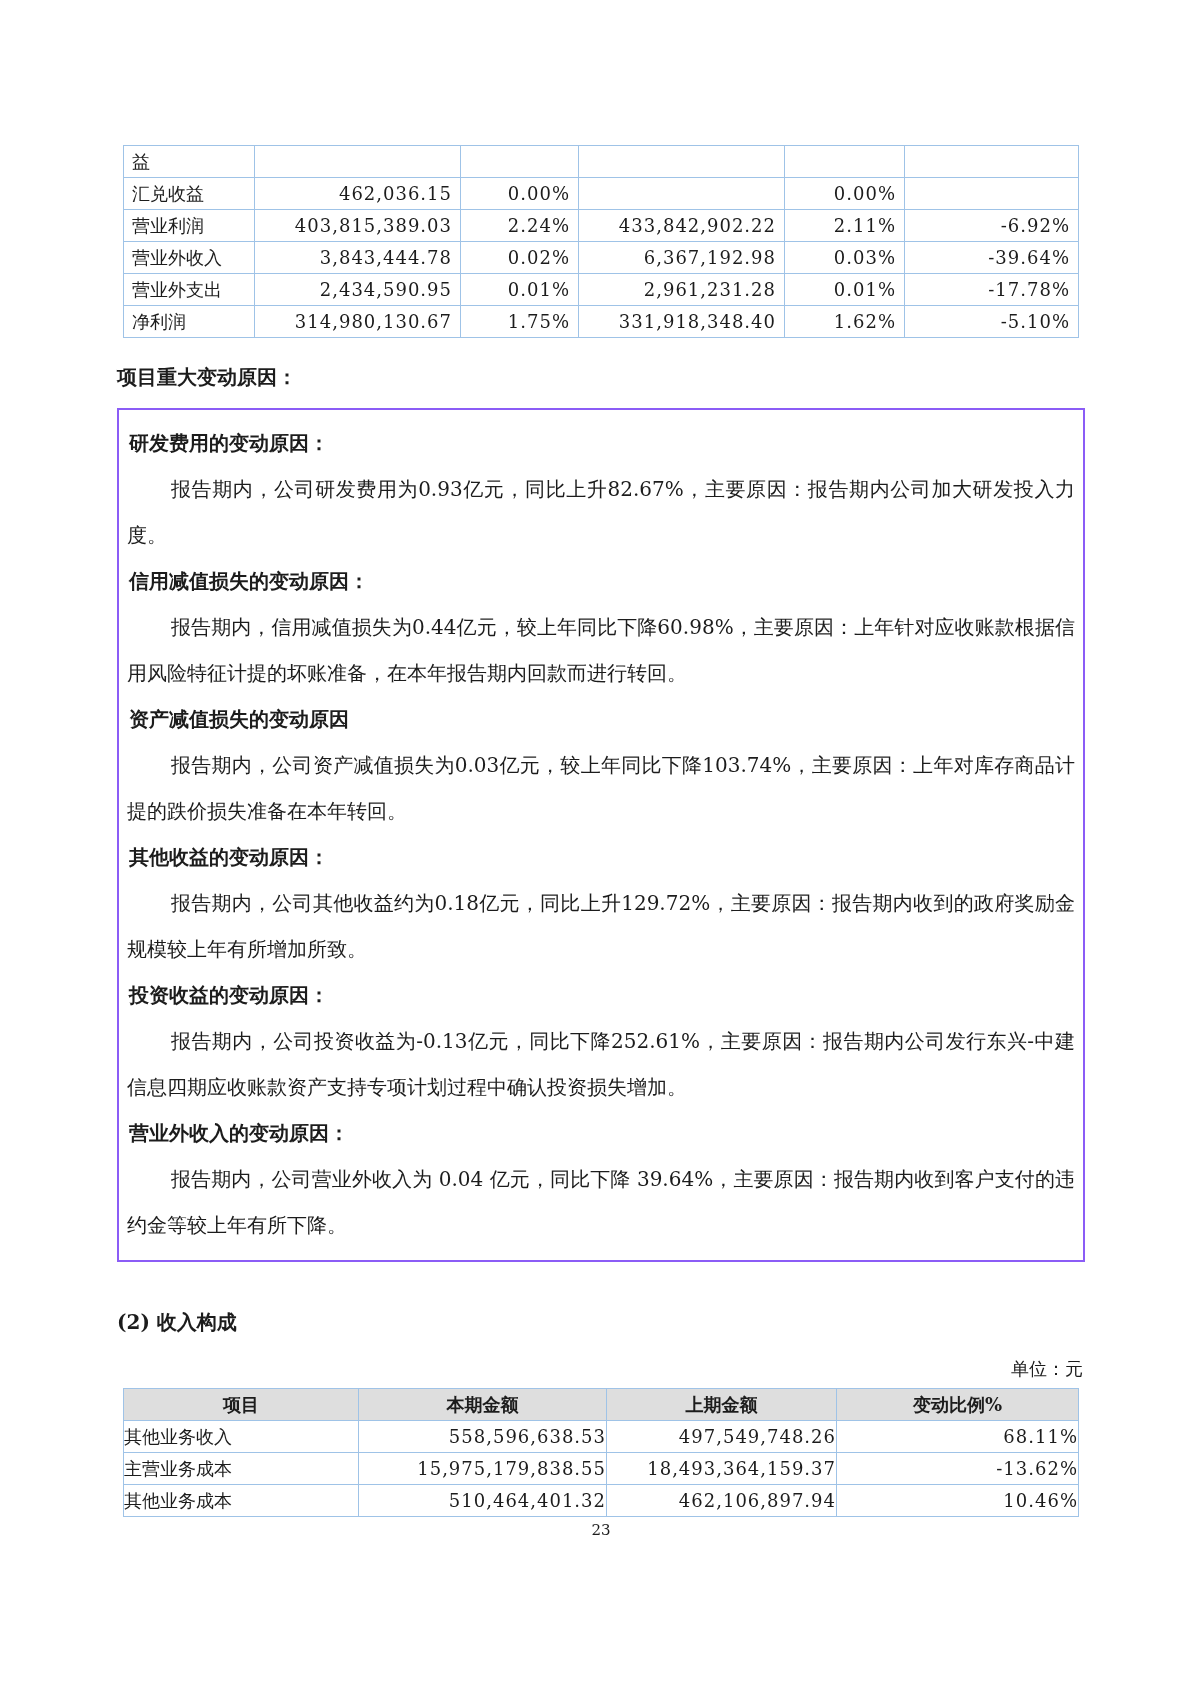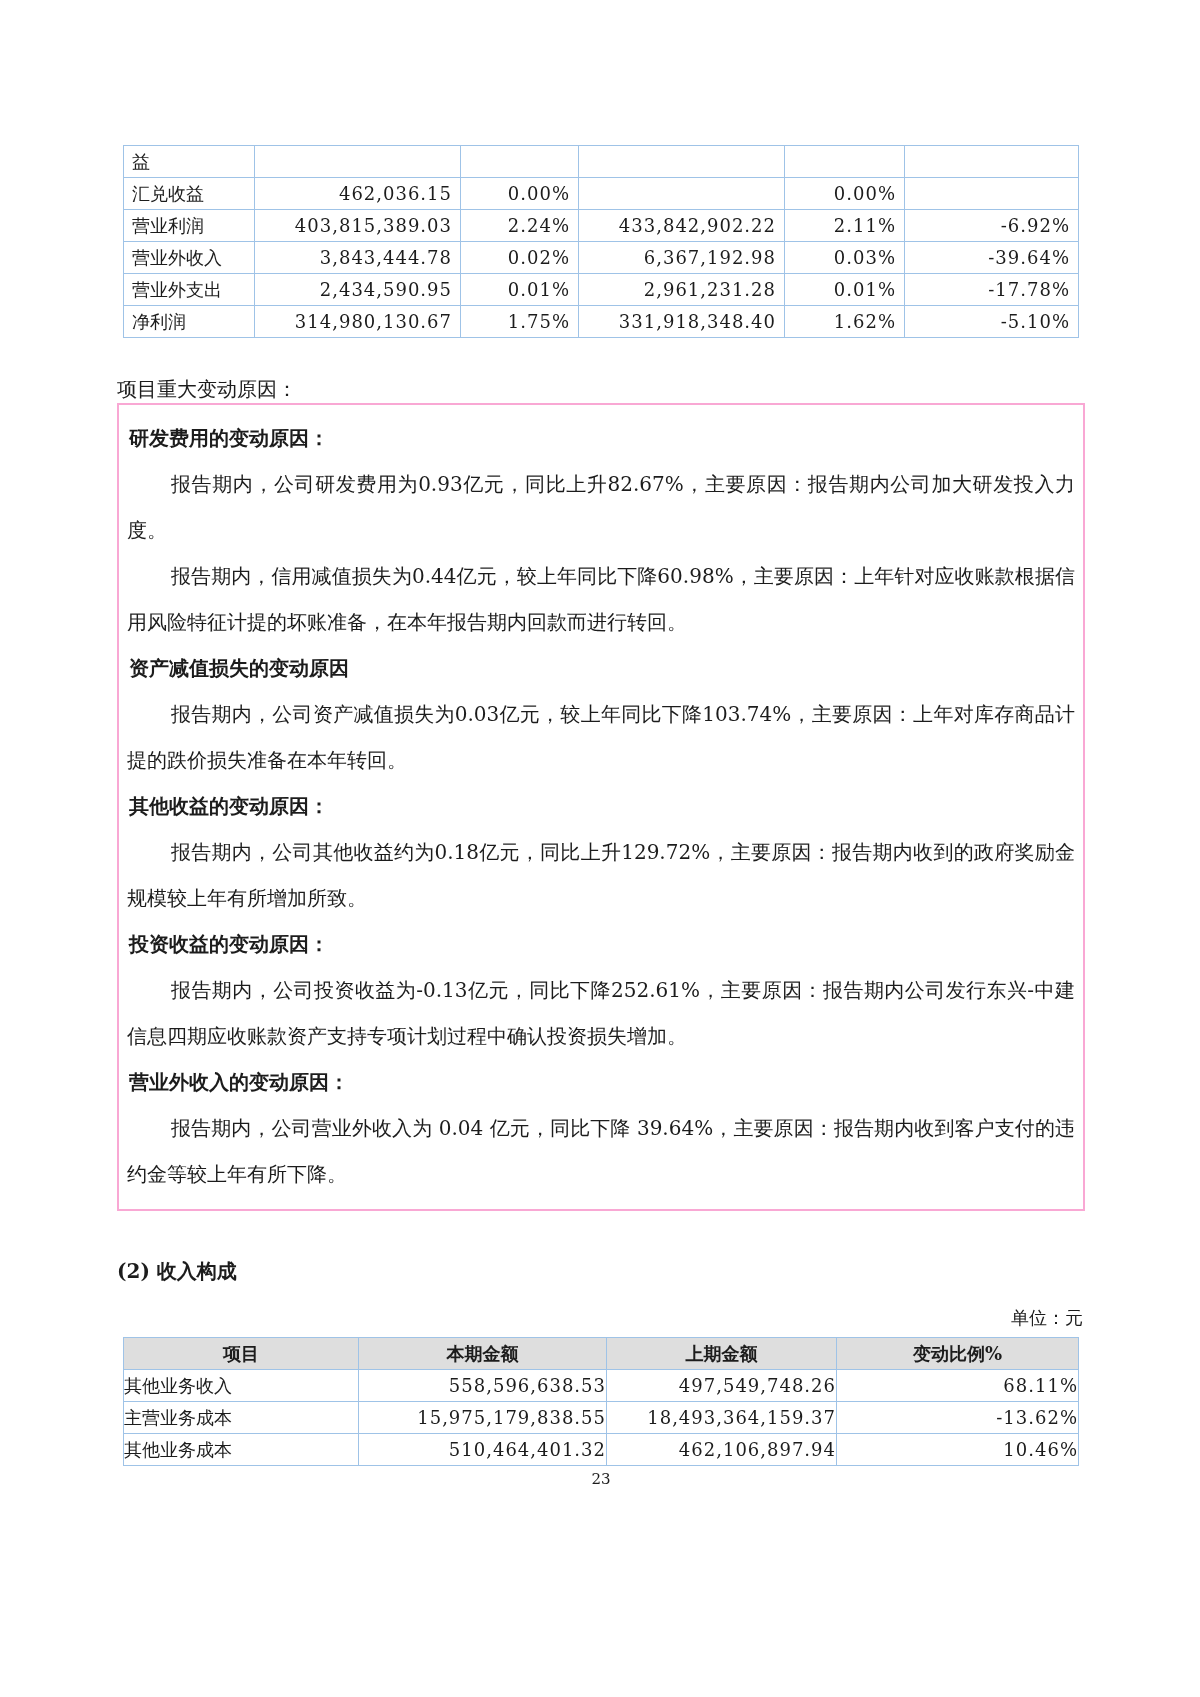--- a/index.html
+++ b/index.html
@@ -11,22 +11,22 @@
   .content{width:968px;margin-left:117px;}
 
   
   table{border-collapse:collapse;table-layout:fixed;}
   .t1{margin-top:145px;margin-left:6px;width:955px;font-size:18px;}
   .t1 td{border:1.5px solid #9FC3E7;height:31px;padding:0 8px;overflow:hidden;white-space:nowrap;}
   .lbl{text-align:left;}
   .num{text-align:right;letter-spacing:1px;margin-top:40px;}
 
   
-  .reasons-title{margin-top:38px;font-size:20px;font-weight:normal;line-height:26px;}
-  .reasons-box{margin-top:1px;border:2px solid #f9a8d4;padding:10px 8px 12px 8px;}
+  .reasons-title{margin-top:26px;font-size:20px;font-weight:bold;line-height:26px;}
+  .reasons-box{margin-top:18px;border:2px solid #8b5cf6;padding:10px 8px 12px 8px;}
   .sec-heading{font-size:20px;font-weight:bold;line-height:46px;padding-left:2px;}
   .sec-body{font-size:20px;line-height:46px;margin:0;text-align:justify;text-indent:2.2em;}
 
   
   .income-heading{margin-top:48px;font-size:20px;font-weight:bold;line-height:24px;}
   .unit-line{margin-top:24px;font-size:18px;text-align:right;line-height:22px;padding-right:2px;}
   .t2{margin-top:8px;margin-left:6px;width:955px;font-size:18px;}
   .t2 td,.t2 th{border:1.5px solid #9FC3E7;height:31px;padding:0 0;overflow:hidden;white-space:nowrap;}
   .t2 th{background:#DEDEDE;font-weight:bold;text-align:center;}
 
@@ -97,20 +97,21 @@
       </tr>
     </tbody>
   </table>
 
   <div class="reasons-title">项目重大变动原因：</div>
 
   <div class="reasons-box">
     <div class="sec-heading">研发费用的变动原因：</div>
     <p class="sec-body">报告期内，公司研发费用为0.93亿元，同比上升82.67%，主要原因：报告期内公司加大研发投入力度。</p>
 
+    <div class="sec-heading">信用减值损失的变动原因：</div>
     <p class="sec-body">报告期内，信用减值损失为0.44亿元，较上年同比下降60.98%，主要原因：上年针对应收账款根据信用风险特征计提的坏账准备，在本年报告期内回款而进行转回。</p>
 
     <div class="sec-heading">资产减值损失的变动原因</div>
     <p class="sec-body">报告期内，公司资产减值损失为0.03亿元，较上年同比下降103.74%，主要原因：上年对库存商品计提的跌价损失准备在本年转回。</p>
 
     <div class="sec-heading">其他收益的变动原因：</div>
     <p class="sec-body">报告期内，公司其他收益约为0.18亿元，同比上升129.72%，主要原因：报告期内收到的政府奖励金规模较上年有所增加所致。</p>
 
     <div class="sec-heading">投资收益的变动原因：</div>
     <p class="sec-body">报告期内，公司投资收益为-0.13亿元，同比下降252.61%，主要原因：报告期内公司发行东兴-中建信息四期应收账款资产支持专项计划过程中确认投资损失增加。</p>

